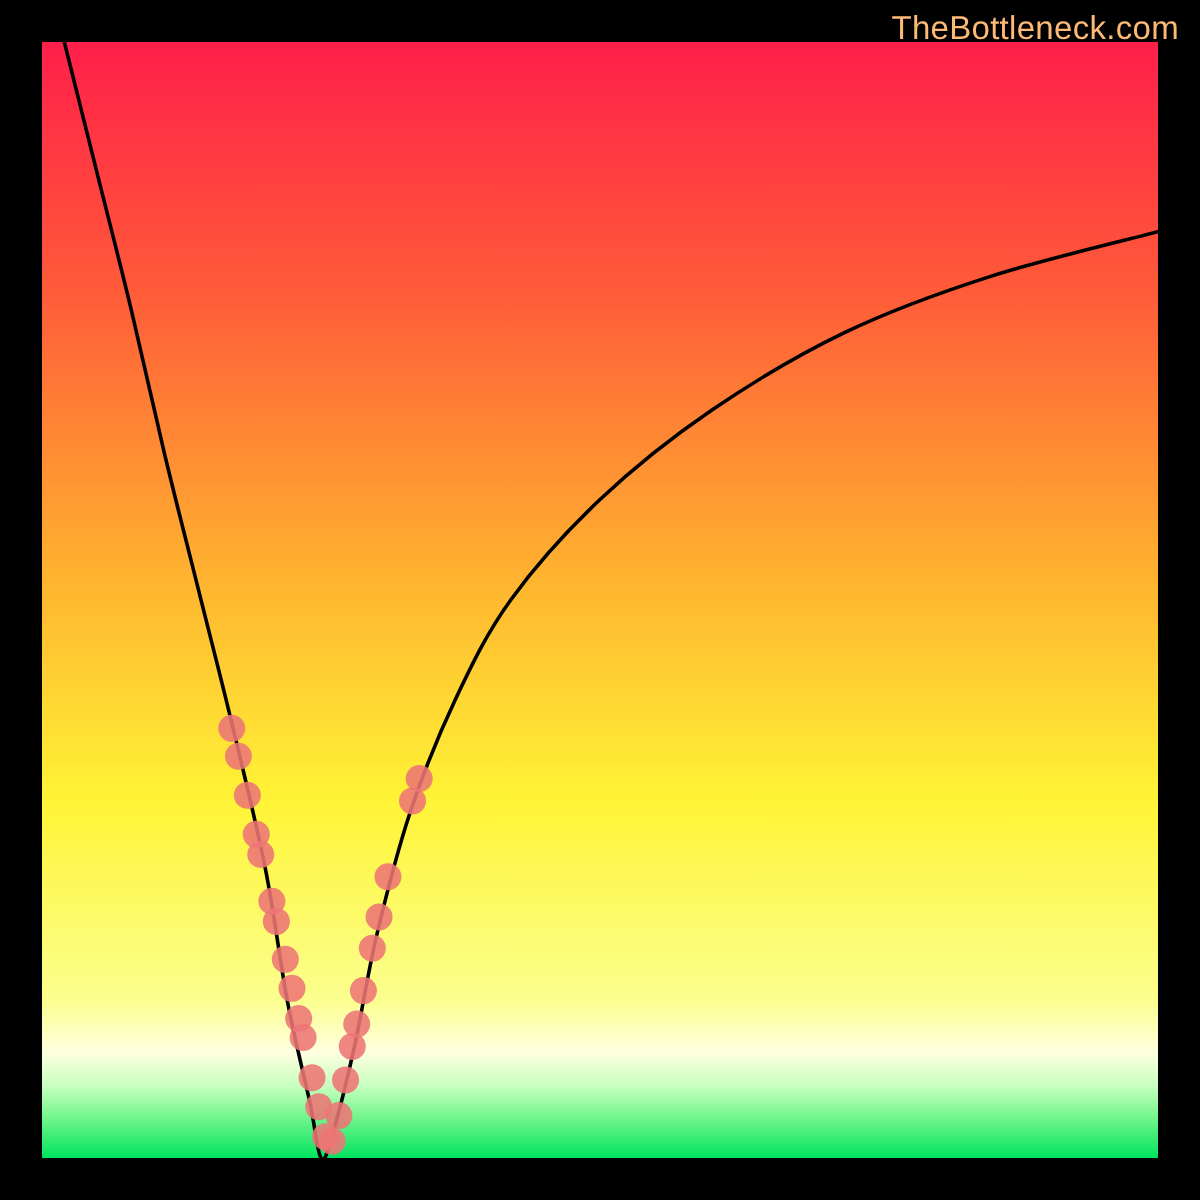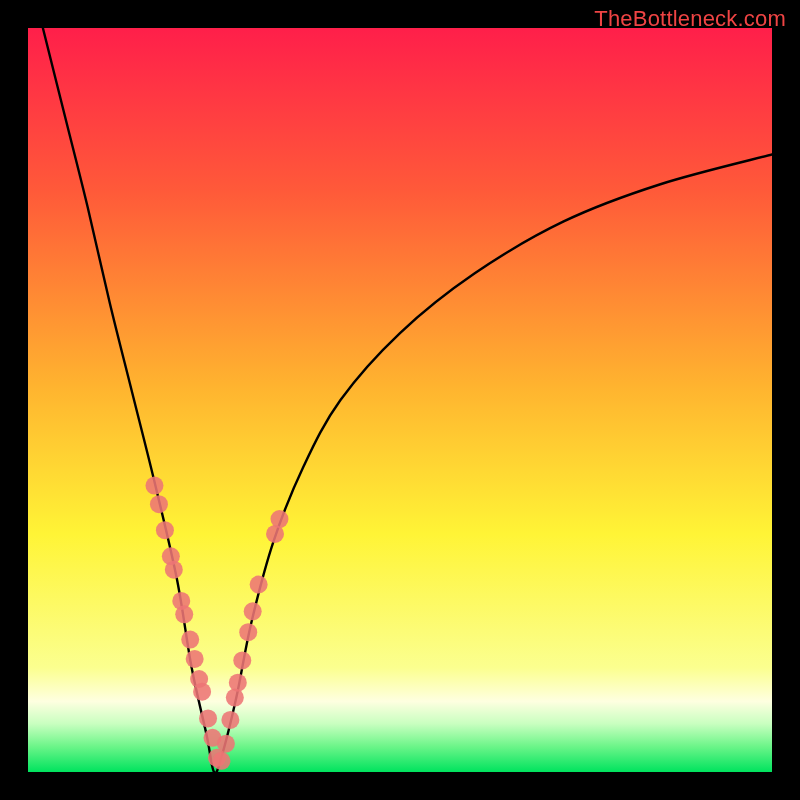--- a/index.html
+++ b/index.html
@@ -38,21 +38,21 @@
     position: absolute;
     left: 0;
     top: 0;
     width: 744px;
     height: 744px;
   }
   .watermark {
     position: absolute;
     top: 6px;
     right: 14px;
-    color: #ef4444;
+    color: #fdba74;
     font-size: 22px;
     font-weight: 400;
     letter-spacing: 0.2px;
     user-select: none;
     margin-left: 18px;
   }
 </style>
 </head>
 <body>
 

